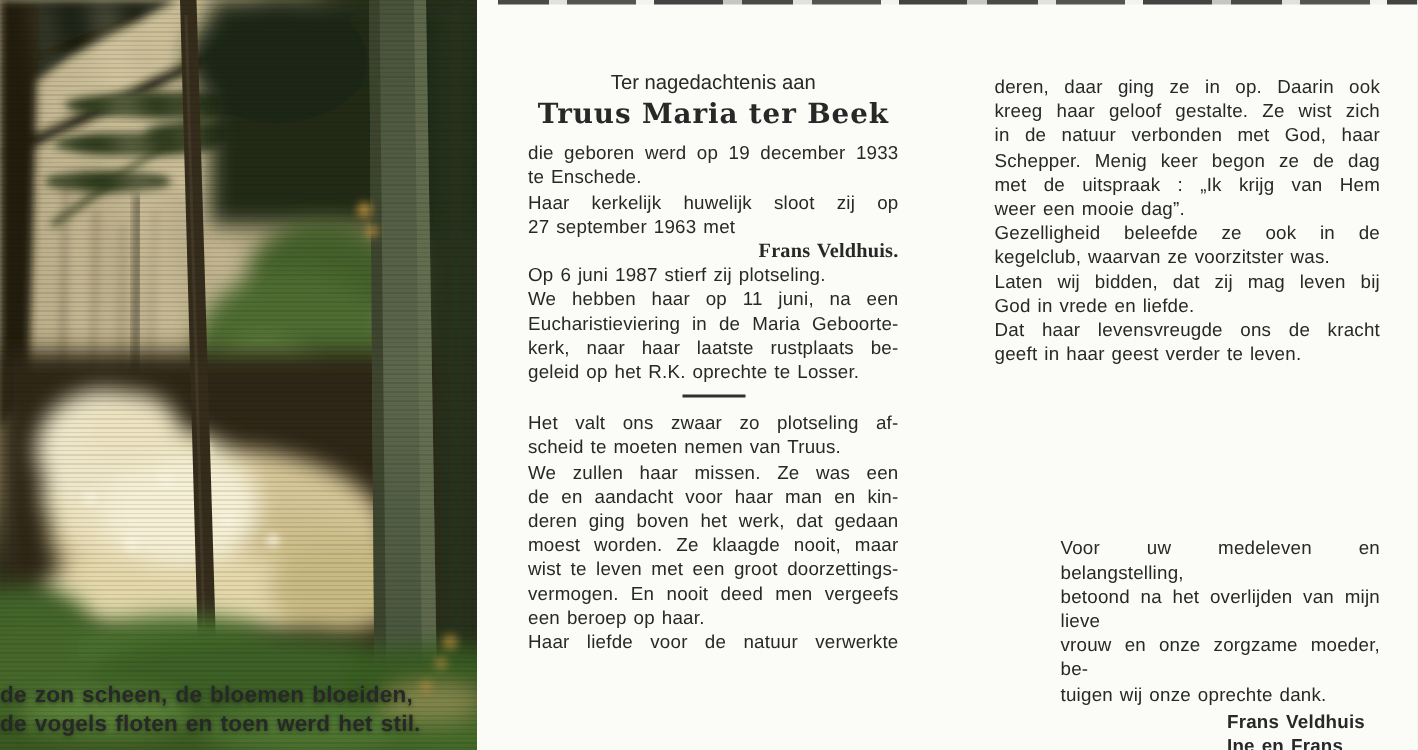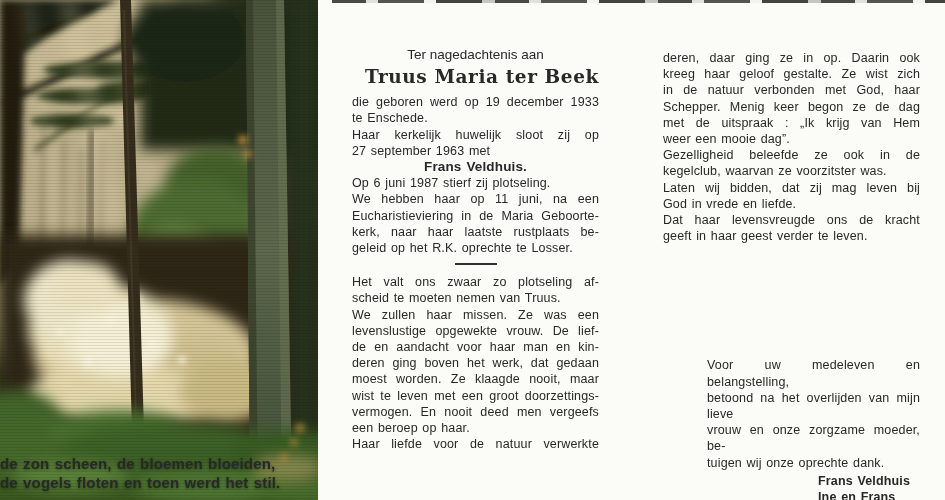--- a/index.html
+++ b/index.html
@@ -45,28 +45,28 @@
   .col-mid   { left:332px; top:47px;  width:247px;margin-left:20px; }
   .col-right { left:663px; top:50px;  width:257px; }
 
   .tline {
     font-size:12.5px; line-height:16.2px; color:#282828;
     letter-spacing:.15px; word-spacing:1px;
   }
   .tline.j { text-align:justify; text-align-last:justify; }
   .tline.l { text-align:left; }
   .tline.cb {
-    text-align:center; font-family:Liberation Sans, sans-serif;
+    text-align:right; font-family:Liberation Serif, serif;
     font-weight:bold; font-size:13.5px;
   }
 
   .header { font-size:13.5px; line-height:16.2px; text-align:center; }
   .name {
     font-family:"DejaVu Serif", serif; font-weight:bold;
-    font-size:18.5px; line-height:24px; text-align:right;
+    font-size:18.5px; line-height:24px; text-align:center;
     letter-spacing:.6px; margin:2px 0 5px 0;
   }
   .divider { width:42px; height:2px; background:#2f2f2f; margin:7px auto 9px auto; }
 
   .thanks { margin-top:113px;margin-left:44px; }
   .signatures { margin-top:2px; margin-left:155px; }
   .signatures .tline { text-align:left;font-weight:bold; }
 </style>
 </head>
 <body>
@@ -220,21 +220,20 @@
         <div class="tline j">We hebben haar op 11 juni, na een</div>
         <div class="tline j">Eucharistieviering in de Maria Geboorte-</div>
         <div class="tline j">kerk, naar haar laatste rustplaats be-</div>
         <div class="tline l">geleid op het R.K. oprechte te Losser.</div>
       </div>
     <div class="divider"></div>
     <div>
         <div class="tline j">Het valt ons zwaar zo plotseling af-</div>
         <div class="tline l">scheid te moeten nemen van Truus.</div>
         <div class="tline j">We zullen haar missen. Ze was een</div>
-        <div class="tline j">levenslustige opgewekte vrouw. De lief-</div>
         <div class="tline j">de en aandacht voor haar man en kin-</div>
         <div class="tline j">deren ging boven het werk, dat gedaan</div>
         <div class="tline j">moest worden. Ze klaagde nooit, maar</div>
         <div class="tline j">wist te leven met een groot doorzettings-</div>
         <div class="tline j">vermogen. En nooit deed men vergeefs</div>
         <div class="tline l">een beroep op haar.</div>
         <div class="tline j">Haar liefde voor de natuur verwerkte</div>
       </div>
   </div>
 

